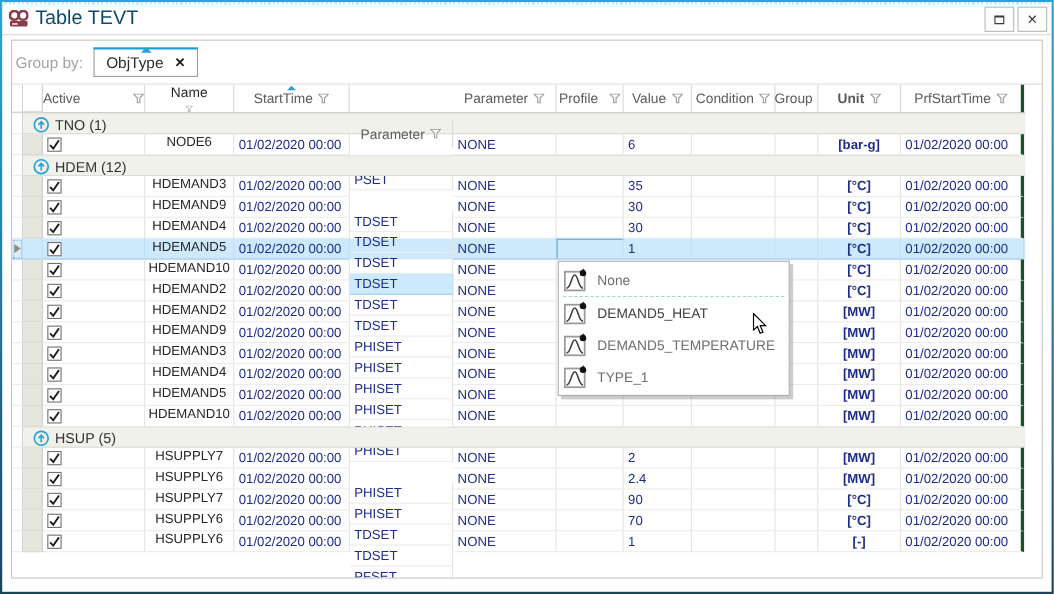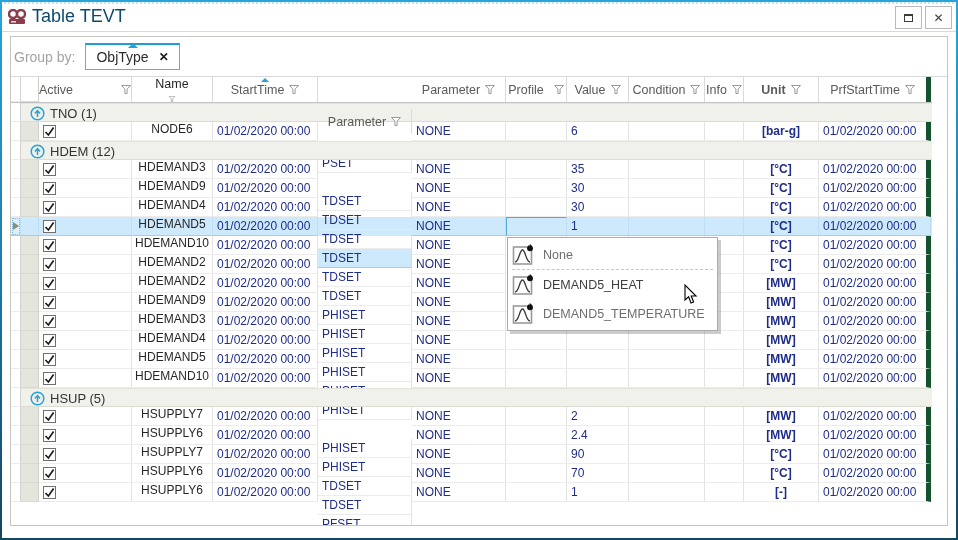--- a/index.html
+++ b/index.html
@@ -49,21 +49,21 @@
   .c0{width:93px;justify-content:space-between;}
   .c1{width:81px;color:#262626;flex-direction:column;}
   .c2{width:105px;}
   .c3{width:94px;margin-top:32px;}
   .c4{width:94px;}
   .c5{width:61px;gap:10px;}
   .c6{width:62px;}
   .c7{width:76px;}
   .c8{width:39px;}
   .c9{width:75px;justify-content:center;font-weight:bold;}
-  .c10{width:112px;border-right:5px solid #14532d;}
+  .c10{width:112px;border-right:3px solid #14532d;}
   .navy{color:#1f2d8a;}
   .grow{display:flex;height:19px;background:#fff;}
   .gbody{flex:1;display:flex;align-items:flex-end;background:#f0f1ea;
          border-bottom:1px solid #dcdcd2;border-top:1px solid #e4e4da;gap:5px;padding-left:9px;}
   .glabel{color:#333;font-size:13px;}
   .row.sel{background:#cde9fb;}
   .row.sel .cell{background:#cde9fb;border-bottom:1px solid #9fd0ee;border-right:1px solid #bcdff5;}
   .row.sel .gutter{background:#dbeffc;outline:1px dotted #7fb9dd;outline-offset:-2px;}
   .cell.editor{background:#a9d7f1;border:1px solid #56a8d8;padding:0 3px;}
   .cb{width:13px;height:13px;border:1px solid #707070;background:#fff;display:flex;
@@ -168,21 +168,21 @@
                   <path d="M0.5,0.5 h9 l-3.4,3.6 v4.4 h-2.2 v-4.4 z" fill="#fff" stroke="#9a9a9a"></path>
                 </svg>
               </div>
               <div class="hcell c7">
                 <span>Condition</span>
                 <svg width="10" height="9" viewBox="0 0 10 9">
                   <path d="M0.5,0.5 h9 l-3.4,3.6 v4.4 h-2.2 v-4.4 z" fill="#fff" stroke="#9a9a9a"></path>
                 </svg>
               </div>
               <div class="hcell c8">
-                <span>Info</span>
+                <span>Group</span>
                 <svg width="10" height="9" viewBox="0 0 10 9">
                   <path d="M0.5,0.5 h9 l-3.4,3.6 v4.4 h-2.2 v-4.4 z" fill="#fff" stroke="#9a9a9a"></path>
                 </svg>
               </div>
               <div class="hcell c9">
                 <span>Unit</span>
                 <svg width="10" height="9" viewBox="0 0 10 9">
                   <path d="M0.5,0.5 h9 l-3.4,3.6 v4.4 h-2.2 v-4.4 z" fill="#fff" stroke="#9a9a9a"></path>
                 </svg>
               </div>
@@ -631,20 +631,28 @@
         <span>DEMAND5_HEAT</span>
       </div>
       <div class="ditem">
         <svg width="24" height="23" viewBox="0 0 24 23">
           <rect x="1.5" y="4" width="18" height="17" fill="#fff" stroke="#9a9a9a" stroke-width="1.6"></rect>
           <path d="M3,19 C7,19 7.5,7 10.5,7 C13.5,7 14,19 18,19" fill="none" stroke="#3a3a3a" stroke-width="1.4"></path>
           <path d="M18,1 C18.9,2.4 21,3.2 21,5.2 A3,3 0 0 1 15,5.2 C15,3.9 15.9,3.2 16.4,2.2 C16.9,3 17.5,3.2 17.6,2 C17.7,1.6 17.8,1.3 18,1 Z" fill="#111"></path>
         </svg>
         <span>DEMAND5_TEMPERATURE</span>
       </div>
+      <div class="ditem">
+        <svg width="24" height="23" viewBox="0 0 24 23">
+          <rect x="1.5" y="4" width="18" height="17" fill="#fff" stroke="#9a9a9a" stroke-width="1.6"></rect>
+          <path d="M3,19 C7,19 7.5,7 10.5,7 C13.5,7 14,19 18,19" fill="none" stroke="#3a3a3a" stroke-width="1.4"></path>
+          <path d="M18,1 C18.9,2.4 21,3.2 21,5.2 A3,3 0 0 1 15,5.2 C15,3.9 15.9,3.2 16.4,2.2 C16.9,3 17.5,3.2 17.6,2 C17.7,1.6 17.8,1.3 18,1 Z" fill="#111"></path>
+        </svg>
+        <span>TYPE_1</span>
+      </div>
     </div>
 
   <span class="cursor">
     <svg width="15" height="21" viewBox="0 0 15 21">
       <path d="M1,1 L1,16 L4.6,12.8 L7,19 L9.6,18 L7.2,12 L12,12 Z" fill="#ffffff" stroke="#000" stroke-width="1.1"></path>
     </svg>
   </span>
 </div>
 
 </body></html>

